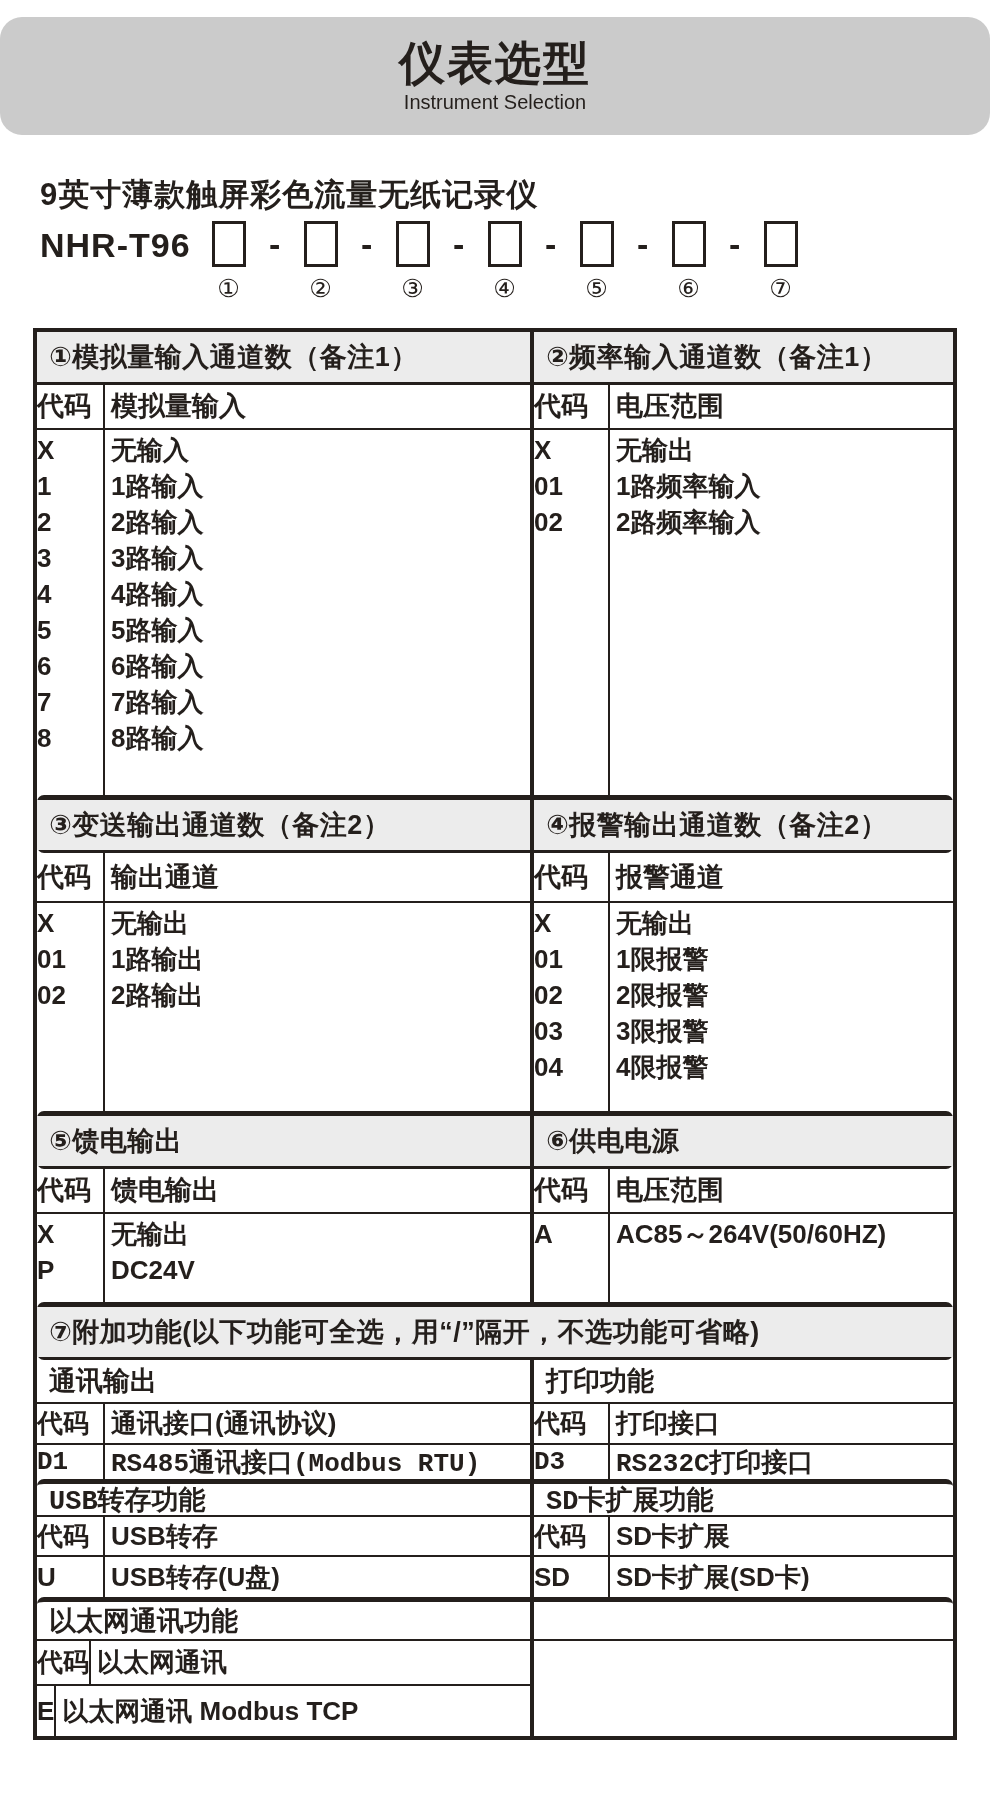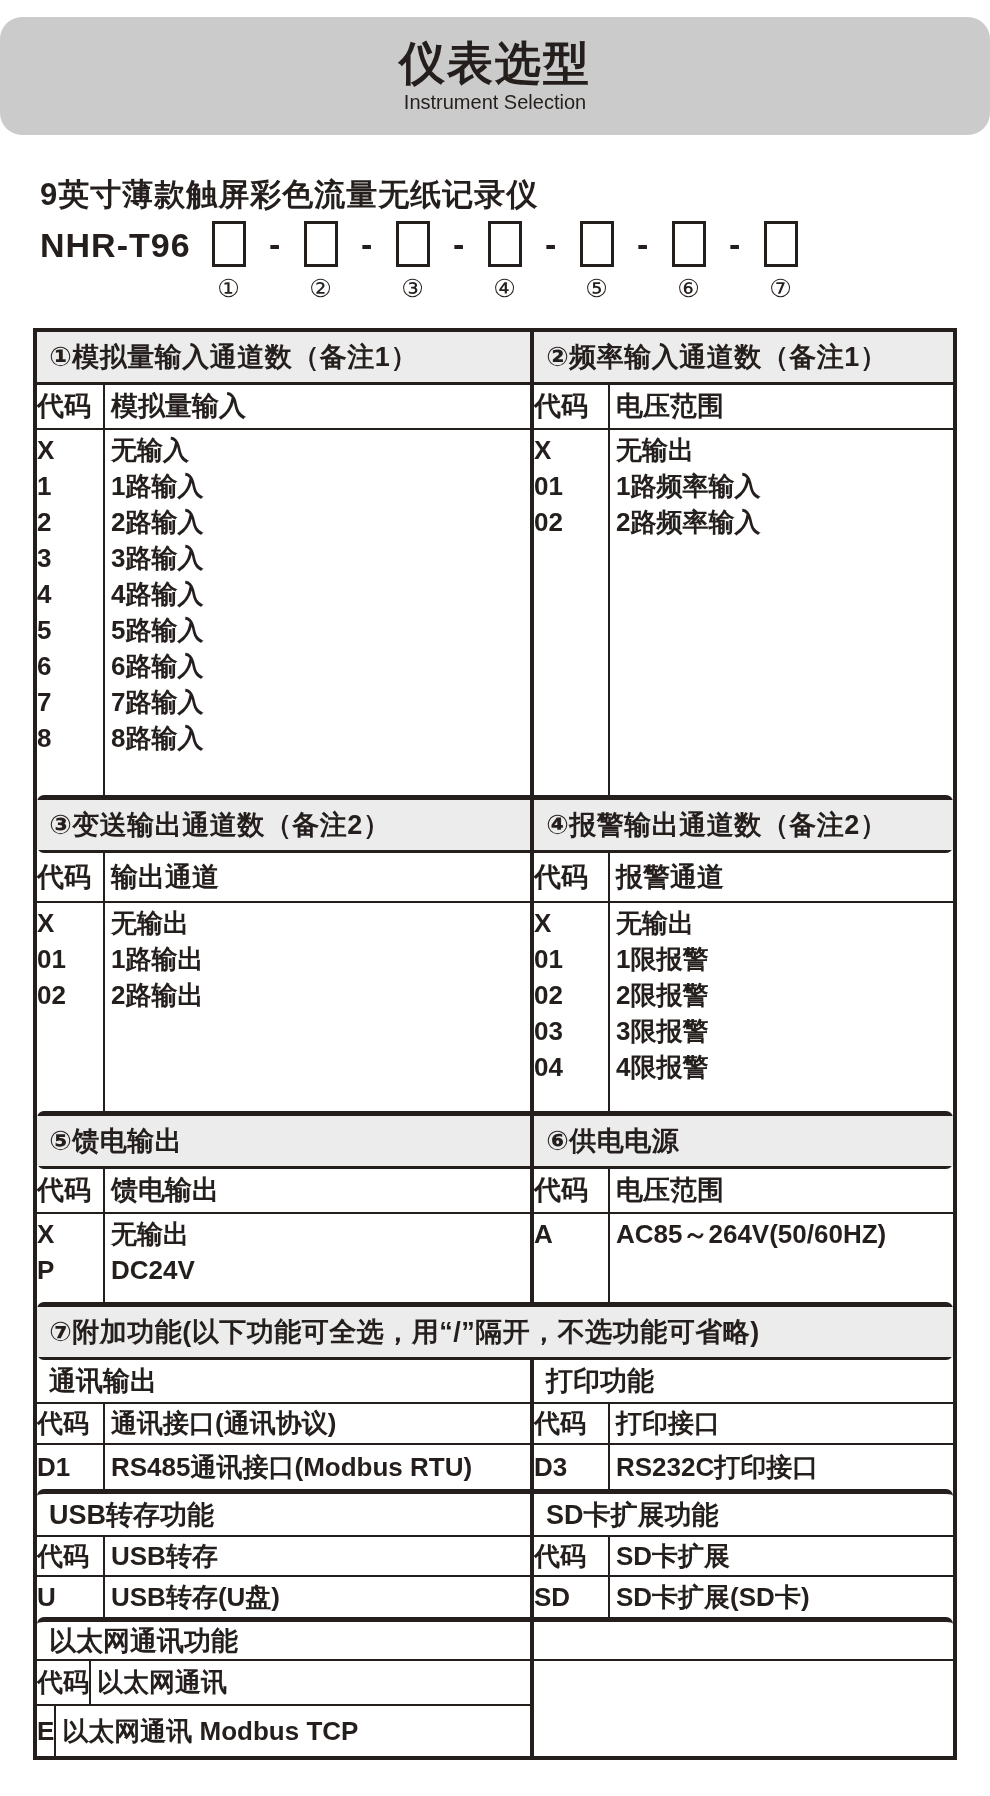--- a/index.html
+++ b/index.html
@@ -64,21 +64,21 @@
   .tbody .code-col,.tbody .desc-col{padding-top:2px;}
   .tbody{align-items:stretch;}
   .thick-top{border-top:5px solid var(--ink);border-radius:7px;}
   
   .d-row{display:flex;align-items:center;}
   .d-row .cellwrap{display:flex;align-items:center;height:100%;}
   .d-sub{font-size:27px;font-weight:bold;padding-left:12px;}
   .row-line{border-top:2px solid var(--ink);}
   .d-row .code-col,.d-row .desc-col{display:flex;align-items:center;height:100%;
     font-size:26px;font-weight:bold;white-space:nowrap;}
-  .h42{height:42px;}.h46{height:46px;}.h41{height:41px;}.h40{height:40px;}
+  .h42{height:42px;}.h46{height:36px;font-family:Liberation Mono, monospace;}.h41{height:41px;}.h40{height:40px;}
   .h43{height:43px;}.h52{height:52px;}
   .d-bottom{display:flex;border-top:2px solid var(--ink);}
   .left-stack{width:493px;flex:none;}
   .right-void{flex:1;border-left:4px solid var(--ink);}
 </style>
 </head>
 <body>
 
 <div class="banner">
   <div class="banner-title">仪表选型</div>

